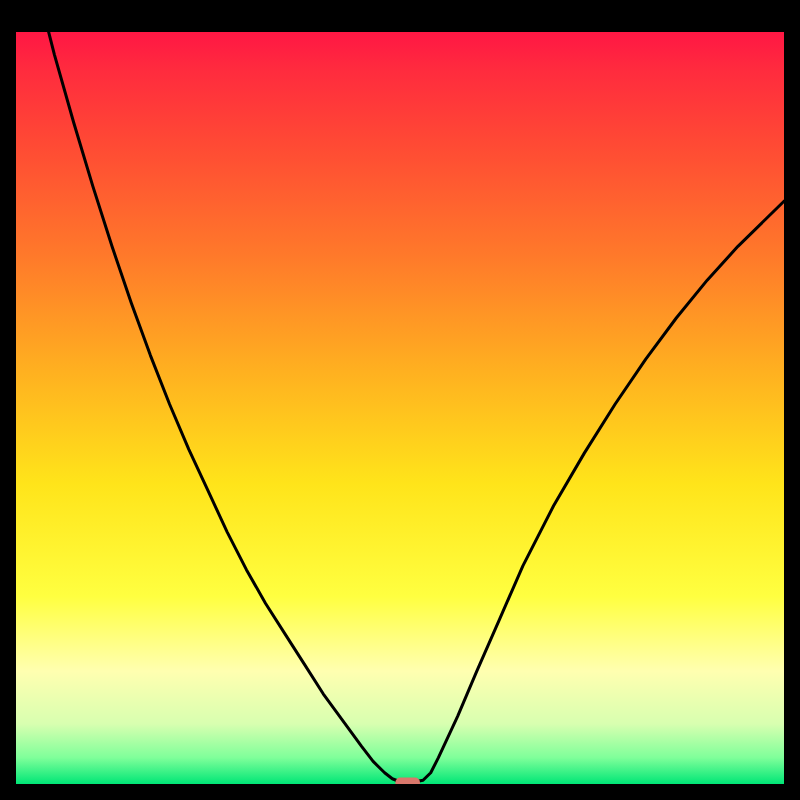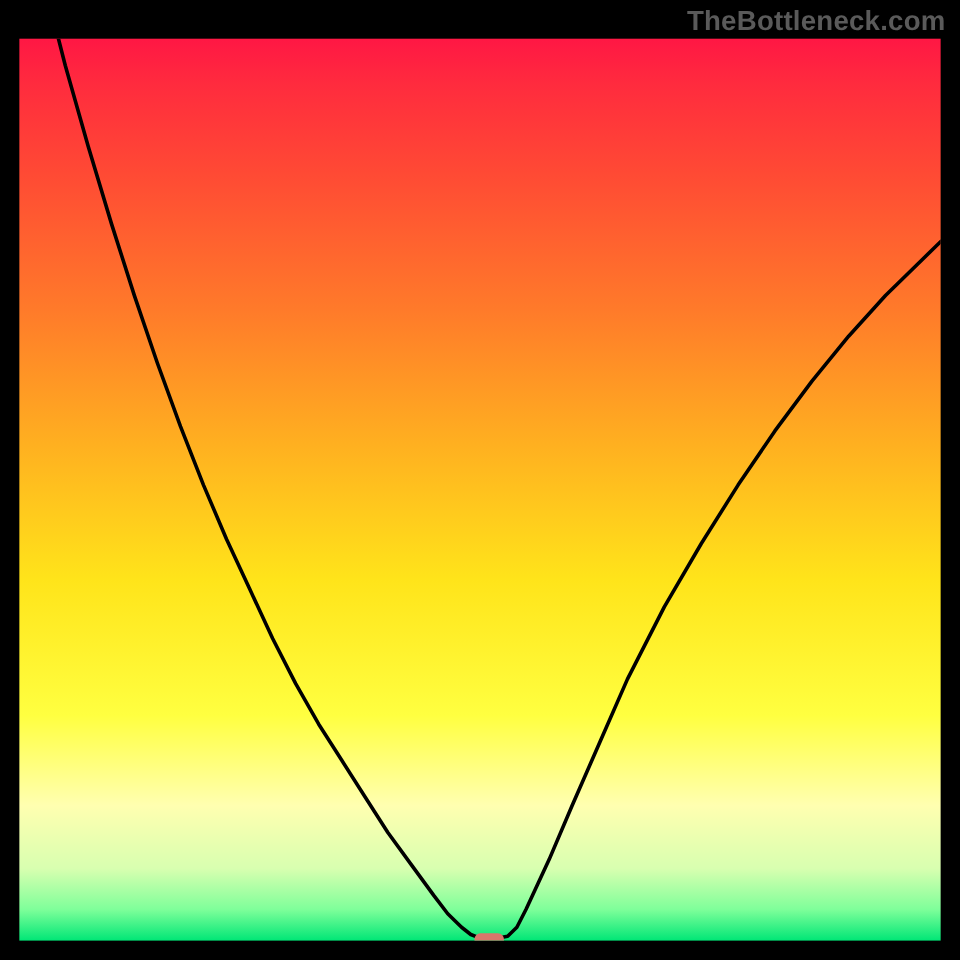--- a/index.html
+++ b/index.html
@@ -27,21 +27,20 @@
     top: 32px;
     width: 768px;
     height: 752px;
   }
   .plot svg { display: block; }
 </style>
 </head>
 <body>
 
 <div class="frame">
-  <div class="watermark">TheBottleneck.com</div>
   <div class="plot">
     <svg id="chart-svg" width="768" height="752" viewBox="0 0 768 752">
       <defs>
         <linearGradient id="bg-grad" x1="0" y1="0" x2="0" y2="1">
             <stop offset="0.00%" stop-color="#ff1744"></stop>
             <stop offset="5.00%" stop-color="#ff2b3e"></stop>
             <stop offset="15.00%" stop-color="#ff4a34"></stop>
             <stop offset="30.00%" stop-color="#ff7a2a"></stop>
             <stop offset="45.00%" stop-color="#ffb020"></stop>
             <stop offset="60.00%" stop-color="#ffe41a"></stop>

